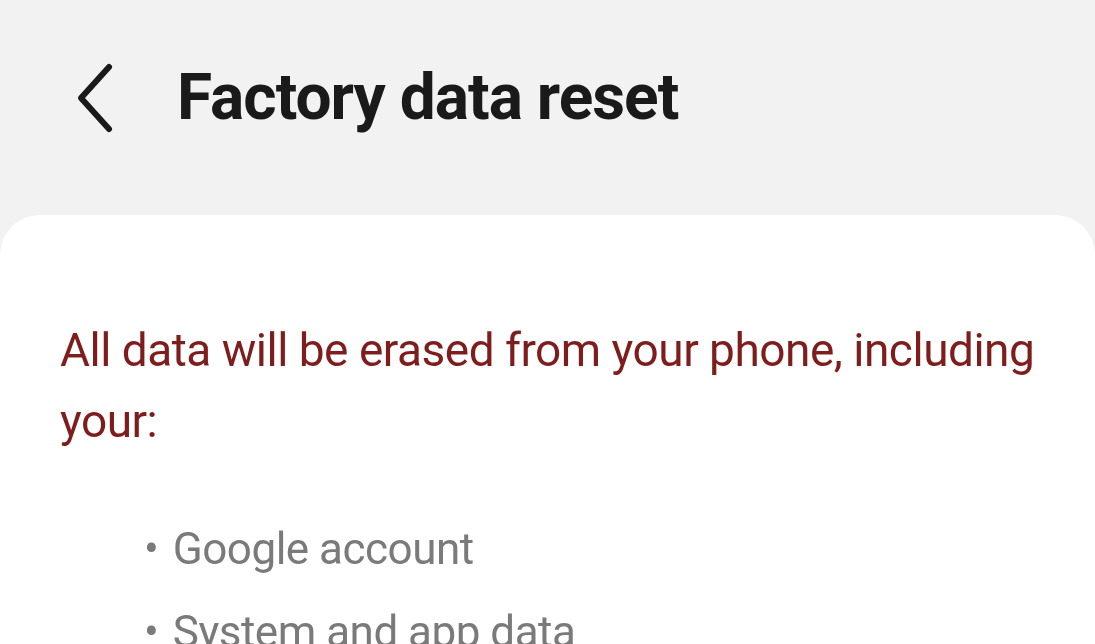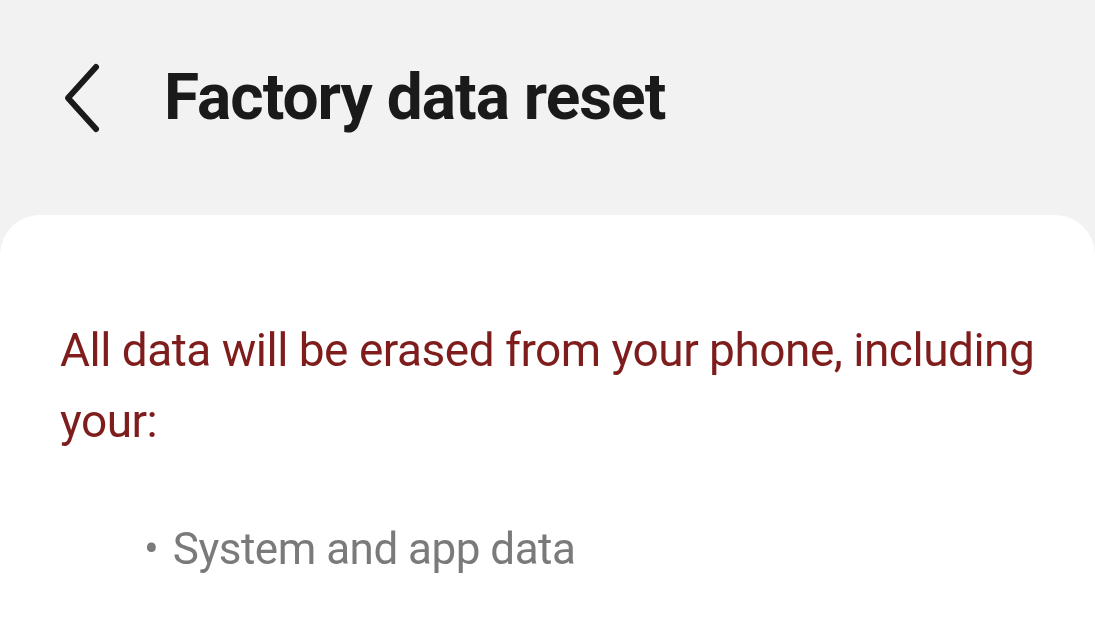--- a/index.html
+++ b/index.html
@@ -12,20 +12,21 @@
       width: 1095px;
       height: 644px;
       background: #f2f2f2;
       overflow: hidden;
     }
     .header {
       display: flex;
       align-items: center;
       padding: 60px 60px 80px 60px;
       background: #f2f2f2;
+      margin-left: 13px;
     }
     .back-button {
       display: flex;
       align-items: center;
       justify-content: center;
       cursor: pointer;
       margin-right: 60px;
     }
     .back-button svg {
       width: 44px;
@@ -72,15 +73,16 @@
     <svg viewBox="0 0 44 74" fill="none">
       <path d="M36 6 L8 37 L36 68" stroke="#1a1a1a" stroke-width="6" stroke-linecap="round" stroke-linejoin="round"></path>
     </svg>
   </div>
   <h1 class="page-title">Factory data reset</h1>
 </div>
 
 <div class="content-card">
   <p class="description">All data will be erased from your phone, including your:</p>
   <div class="list">
+    <div class="list-item">Google account</div>
     <div class="list-item">System and app data</div>
   </div>
 </div>
 
 </body></html>

